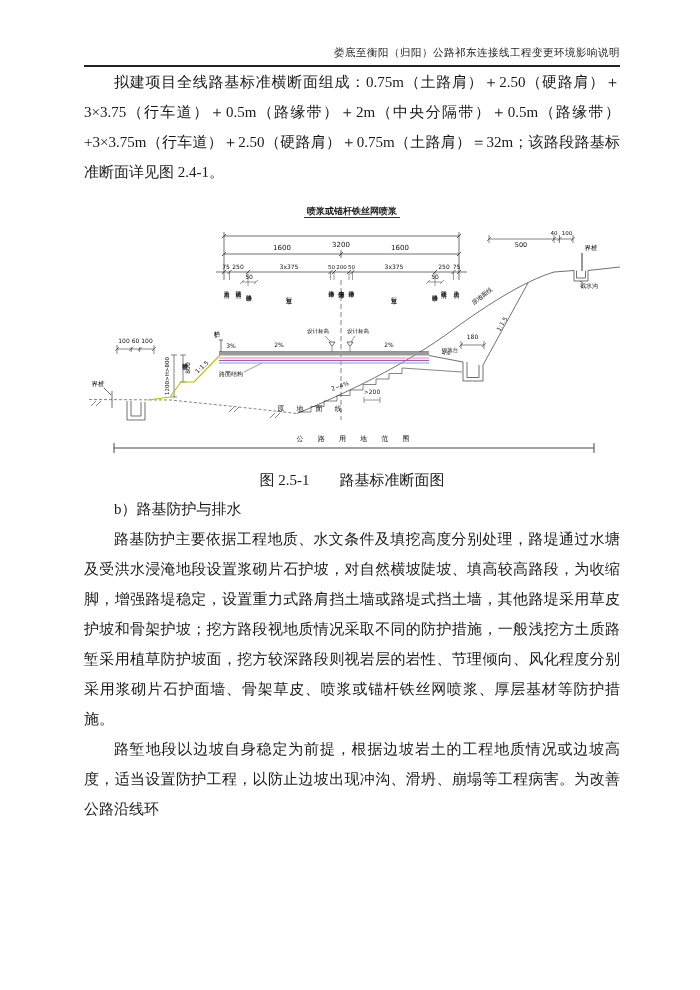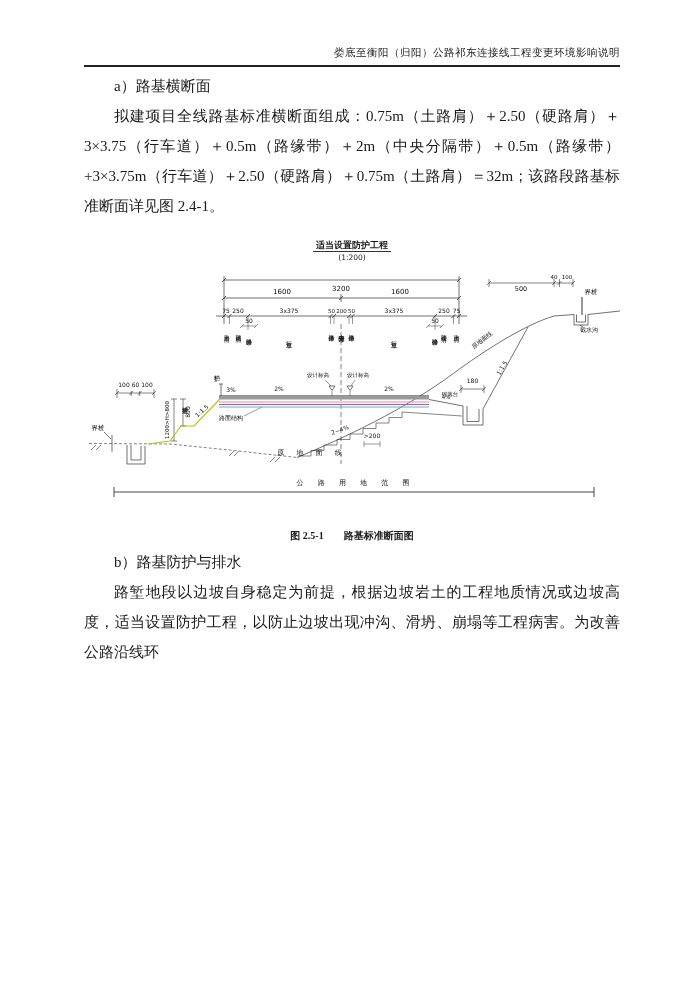--- a/index.html
+++ b/index.html
@@ -19,36 +19,34 @@
   .dl{position:absolute;font-family:"DejaVu Sans",sans-serif;font-size:7px;line-height:1;color:#111;
       white-space:nowrap;transform:translate(-50%,0);}
   .f6{font-size:6px}.f55{font-size:5.5px}.f65{font-size:6.5px}
   .v{writing-mode:vertical-rl;text-orientation:upright;letter-spacing:.5px;}
   .r90{transform:translate(-50%,-50%) rotate(-90deg);}
   .r42{transform:translate(-50%,-50%) rotate(-42deg);}
   .r60{transform:translate(-50%,-50%) rotate(-60deg);}
   .r38{transform:translate(-50%,-50%) rotate(-38deg);}
   .r20{transform:translate(-50%,-50%) rotate(-20deg);}
   .ls5{letter-spacing:5px}.ls6{letter-spacing:6px}
-  .fig-caption{text-align:center;font-size:10px;font-weight:bold;margin-top:26px;}
+  .fig-caption{text-align:center;font-size:15px;font-weight:normal;margin-top:12px;}
   .pageno{position:absolute;left:0;bottom:48px;width:100%;text-align:center;font-size:12px;}
 </style>
 </head>
 <body>
 
 <div class="page">
 
   <div class="hdr">娄底至衡阳（归阳）公路祁东连接线工程变更环境影响说明</div>
 
-  <div class="item">a）路基横断面</div>
   <p class="para">拟建项目全线路基标准横断面组成：0.75m（土路肩）＋2.50（硬路肩）＋3×3.75（行车道）＋0.5m（路缘带）＋2m（中央分隔带）＋0.5m（路缘带）+3×3.75m（行车道）＋2.50（硬路肩）＋0.75m（土路肩）＝32m；该路段路基标准断面详见图 2.4-1。</p>
 
   <div class="figwrap">
-    <div class="fig-title"><span>适当设置防护工程</span></div>
-    <div class="fig-scale">(1:200)</div>
+    <div class="fig-title"><span>喷浆或锚杆铁丝网喷浆</span></div>
 
     <div class="diagram">
       <svg width="536" height="235" viewBox="0 0 536 235">
         <g stroke="#333" stroke-width="0.7" fill="none">
 
           <path d="M140 12 H375 M140 30 H375 M132 48 H383 M140 8 V56 M375 8 V56 M257 26 V34"></path>
           <path stroke-width="0.8" d="M138 14 L142 10 M373 14 L377 10 M138 32 L142 28 M255 32 L259 28 M373 32 L377 28 M138 50 L142 46 M143.5 50 L147.5 46 M162 50 L166 46 M244.5 50 L248.5 46 M248 50 L252 46 M263 50 L267 46 M266.5 50 L270.5 46 M349 50 L353 46 M367.5 50 L371.5 46 M373 50 L377 46"></path>
           <path stroke-width="0.5" d="M145.5 48 V56 M164 48 V62 M246.5 48 V56 M250 48 V56 M265 48 V56 M268.5 48 V56 M351 48 V62 M369.5 48 V56"></path>
           <path stroke-width="0.5" d="M158 58 H172 M156 60 L160 56 M170 60 L174 56 M344 58 H358 M342 60 L346 56 M356 60 L360 56"></path>
 
@@ -144,15 +142,16 @@
       <div class="dl f65" style="left:437px;top:18px">500</div>
       <div class="dl f55" style="left:470px;top:6.5px">40</div>
       <div class="dl f55" style="left:483px;top:6.5px">100</div>
       <div class="dl ls6" style="left:272px;top:212px">公 路 用 地 范 围</div>
     </div>
 
     <div class="fig-caption">图 2.5-1　　路基标准断面图</div>
   </div>
 
   <div class="item">b）路基防护与排水</div>
+  <p class="para">路基防护主要依据工程地质、水文条件及填挖高度分别处理，路堤通过水塘及受洪水浸淹地段设置浆砌片石护坡，对自然横坡陡坡、填高较高路段，为收缩脚，增强路堤稳定，设置重力式路肩挡土墙或路堤式挡土墙，其他路堤采用草皮护坡和骨架护坡；挖方路段视地质情况采取不同的防护措施，一般浅挖方土质路堑采用植草防护坡面，挖方较深路段则视岩层的岩性、节理倾向、风化程度分别采用浆砌片石护面墙、骨架草皮、喷浆或锚杆铁丝网喷浆、厚层基材等防护措施。</p>
   <p class="para">路堑地段以边坡自身稳定为前提，根据边坡岩土的工程地质情况或边坡高度，适当设置防护工程，以防止边坡出现冲沟、滑坍、崩塌等工程病害。为改善公路沿线环</p>
 
 </div>
 
 </body></html>

